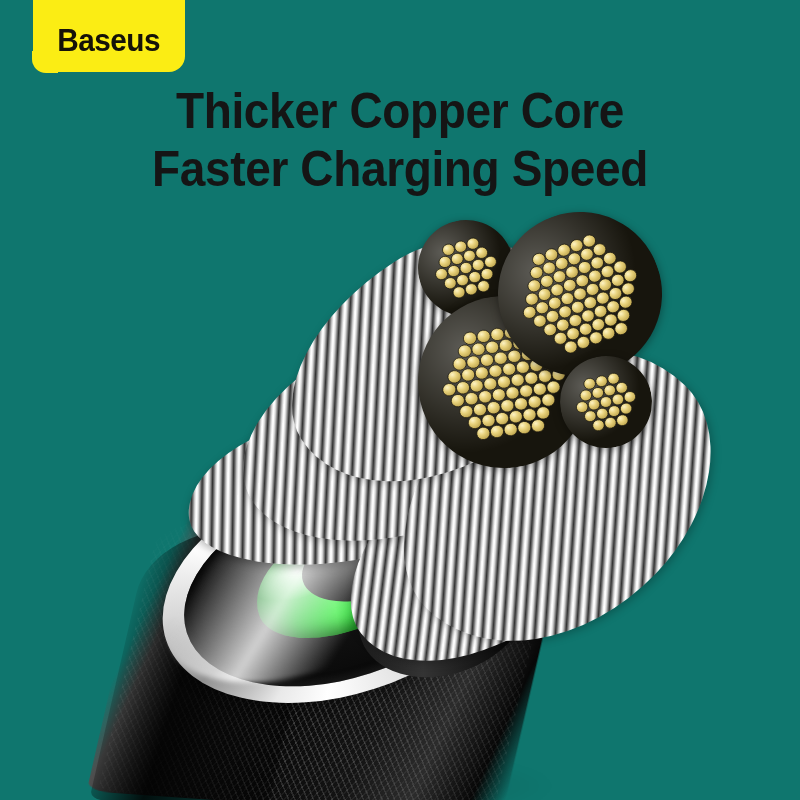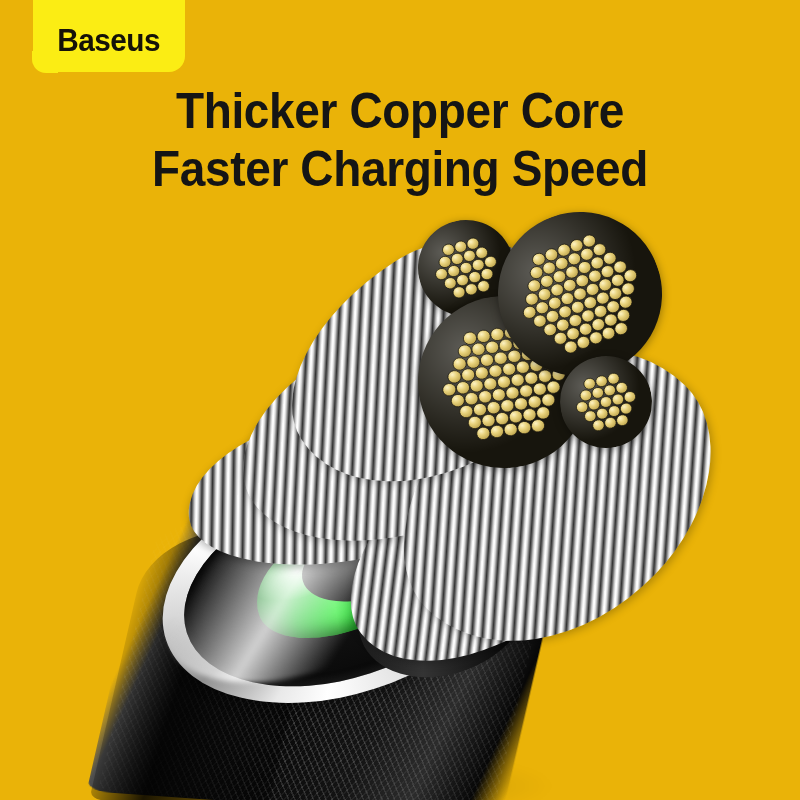--- a/index.html
+++ b/index.html
@@ -307,21 +307,21 @@
     top: 560px;
     width: 400px;
     height: 60px;
     background: radial-gradient(ellipse at 50% 50%, rgba(0,0,0,0.18) 0%, rgba(0,0,0,0) 72%);
     filter: blur(6px);
   }
 </style>
 </head>
 <body>
 
-<div id="page" style="--brand: #fbed14; background: #eab308;">
+<div id="page" style="--brand: #fbed14; background: #0f766e;">
 
   <div id="brand-badge">
     <span id="brand-wordmark" style="color: rgb(21, 18, 8);">Baseus</span>
   </div>
 
   <div id="headline">
     <span class="headline-line" style="color: rgb(21, 21, 21);">Thicker Copper Core</span>
     <span class="headline-line" style="color: rgb(21, 21, 21);">Faster Charging Speed</span>
   </div>
 

